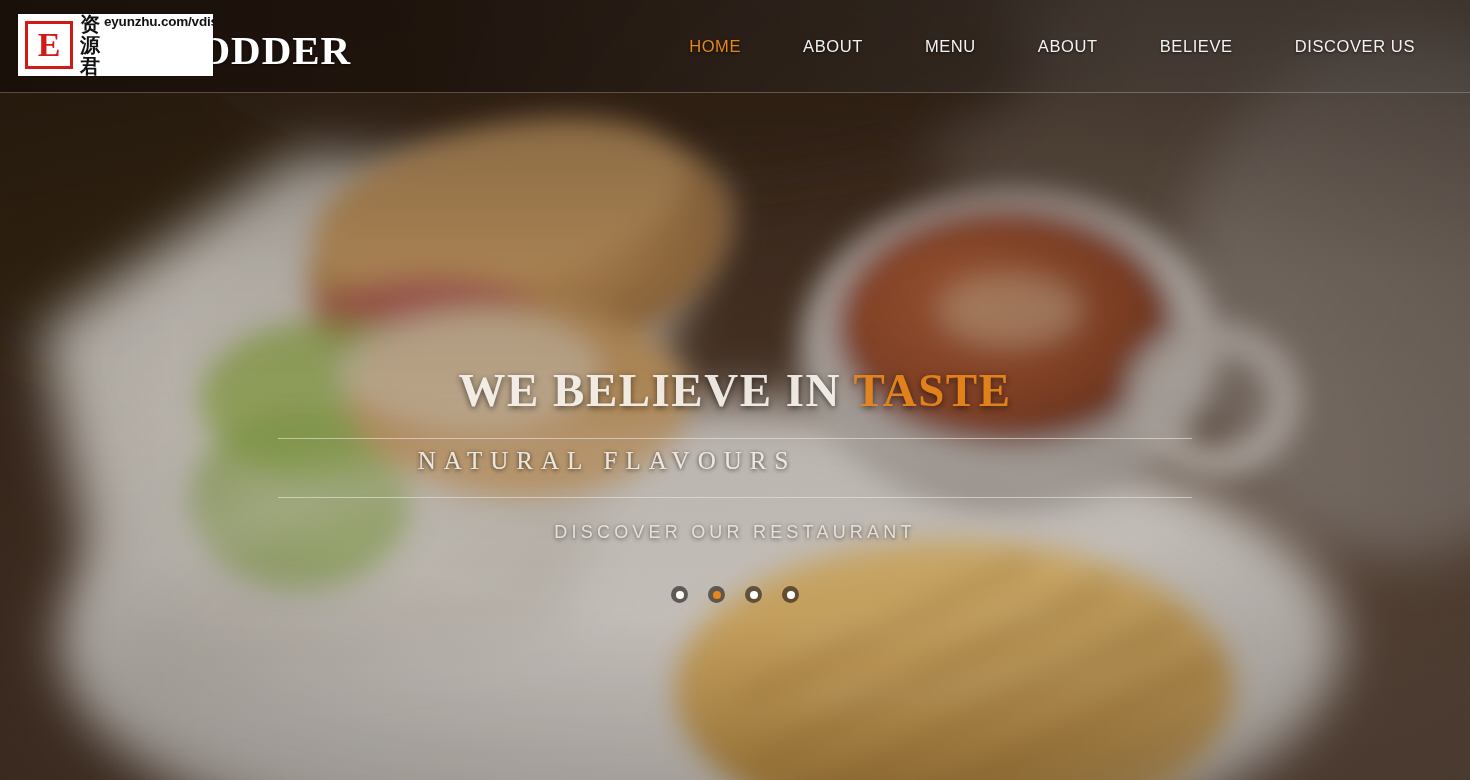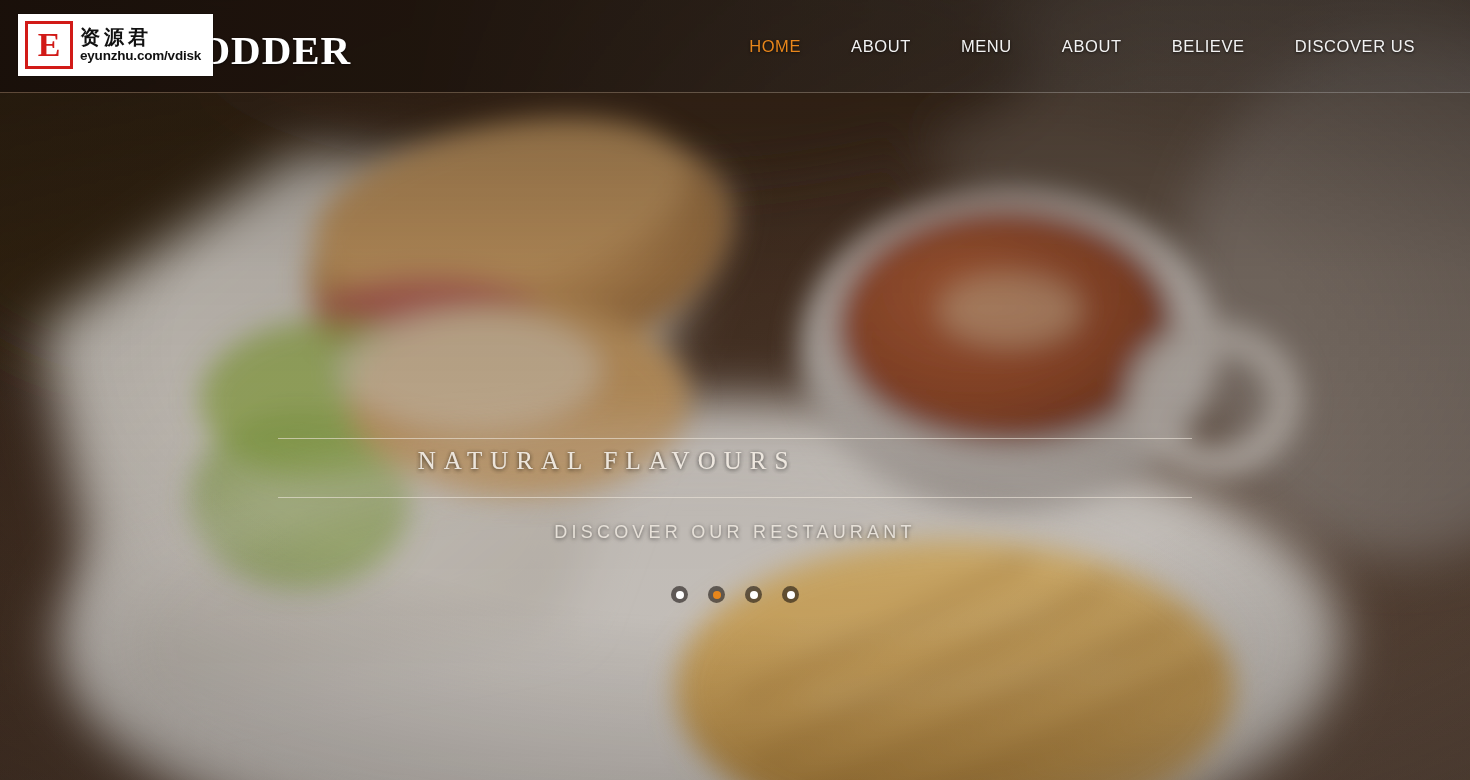--- a/index.html
+++ b/index.html
@@ -28,25 +28,25 @@
   .brand{ position:absolute; left:26px; top:26px; z-index:42;
     font-family:"Liberation Serif", serif; font-weight:bold; font-size:41px; letter-spacing:1px;
     color:#ffffff; white-space:nowrap; text-shadow:0 1px 3px rgba(0,0,0,.65); }
   .brand .accent{ color:#e8861b; }
 
   .watermark{ position:absolute; left:18px; top:14px; width:195px; height:62px; z-index:60;
     background:#ffffff; display:flex; align-items:center; padding:5px 7px; overflow:hidden;
     box-shadow:0 0 0 1px rgba(0,0,0,.15); }
   .wm-e{ width:48px; height:48px; border:3px solid #d11a17; display:flex; align-items:center; justify-content:center;
     font-family:"Liberation Serif", serif; font-weight:bold; font-size:34px; color:#d11a17; line-height:1; flex:0 0 auto; }
-  .wm-txt{ margin-left:7px; display:flex; flex-direction:column; justify-content:center; }
+  .wm-txt{ margin-left:7px; display:flex; flex-direction:row; justify-content:center; }
   .wm-cn{ font-family:"DejaVu Sans", sans-serif; font-size:20px; font-weight:bold; color:#111; letter-spacing:4px; line-height:1.05; }
   .wm-url{ font-family:"Liberation Sans", sans-serif; font-size:13.5px; font-weight:bold; color:#111; letter-spacing:-.2px; line-height:1.1; margin-top:1px; }
 
-  .nav{ position:absolute; right:30px; top:0; height:93px; display:flex; align-items:center; gap:0; z-index:42; }
+  .nav{ position:absolute; right:30px; top:0; height:93px; display:flex; align-items:center; gap:12px; z-index:42; }
   .nav a{ display:block; padding:0 25px; font-size:16.5px; letter-spacing:.6px; color:#f2f2f2;
     text-decoration:none; text-shadow:0 1px 3px rgba(0,0,0,.7); white-space:nowrap; }
   .nav a.active{ color:#e8861b; }
 
   
   .hero-content{ position:absolute; left:0; top:95px; width:1470px; height:685px; z-index:20; }
 
   .slide-stack{ position:absolute; left:0; top:0; width:1470px; height:685px; }
   .slide{ position:absolute; left:0; top:0; width:1470px; height:685px; }
   .slide.incoming{ opacity:.93; }
@@ -203,20 +203,21 @@
 
   <div class="hero-content">
 
     <div class="slide-stack">
 
       <div class="slide outgoing">
         <div class="subline">NATURAL FLAVOURS</div>
       </div>
 
       <div class="slide incoming">
+        <div class="headline"><span>WE BELIEVE IN </span><span class="accent">TASTE</span></div>
         <div class="subline">NATURAL FLAVOURS</div>
       </div>
 
     </div>
 
     <div class="rules">
       <div class="r top"></div>
       <div class="r bot"></div>
     </div>
 

